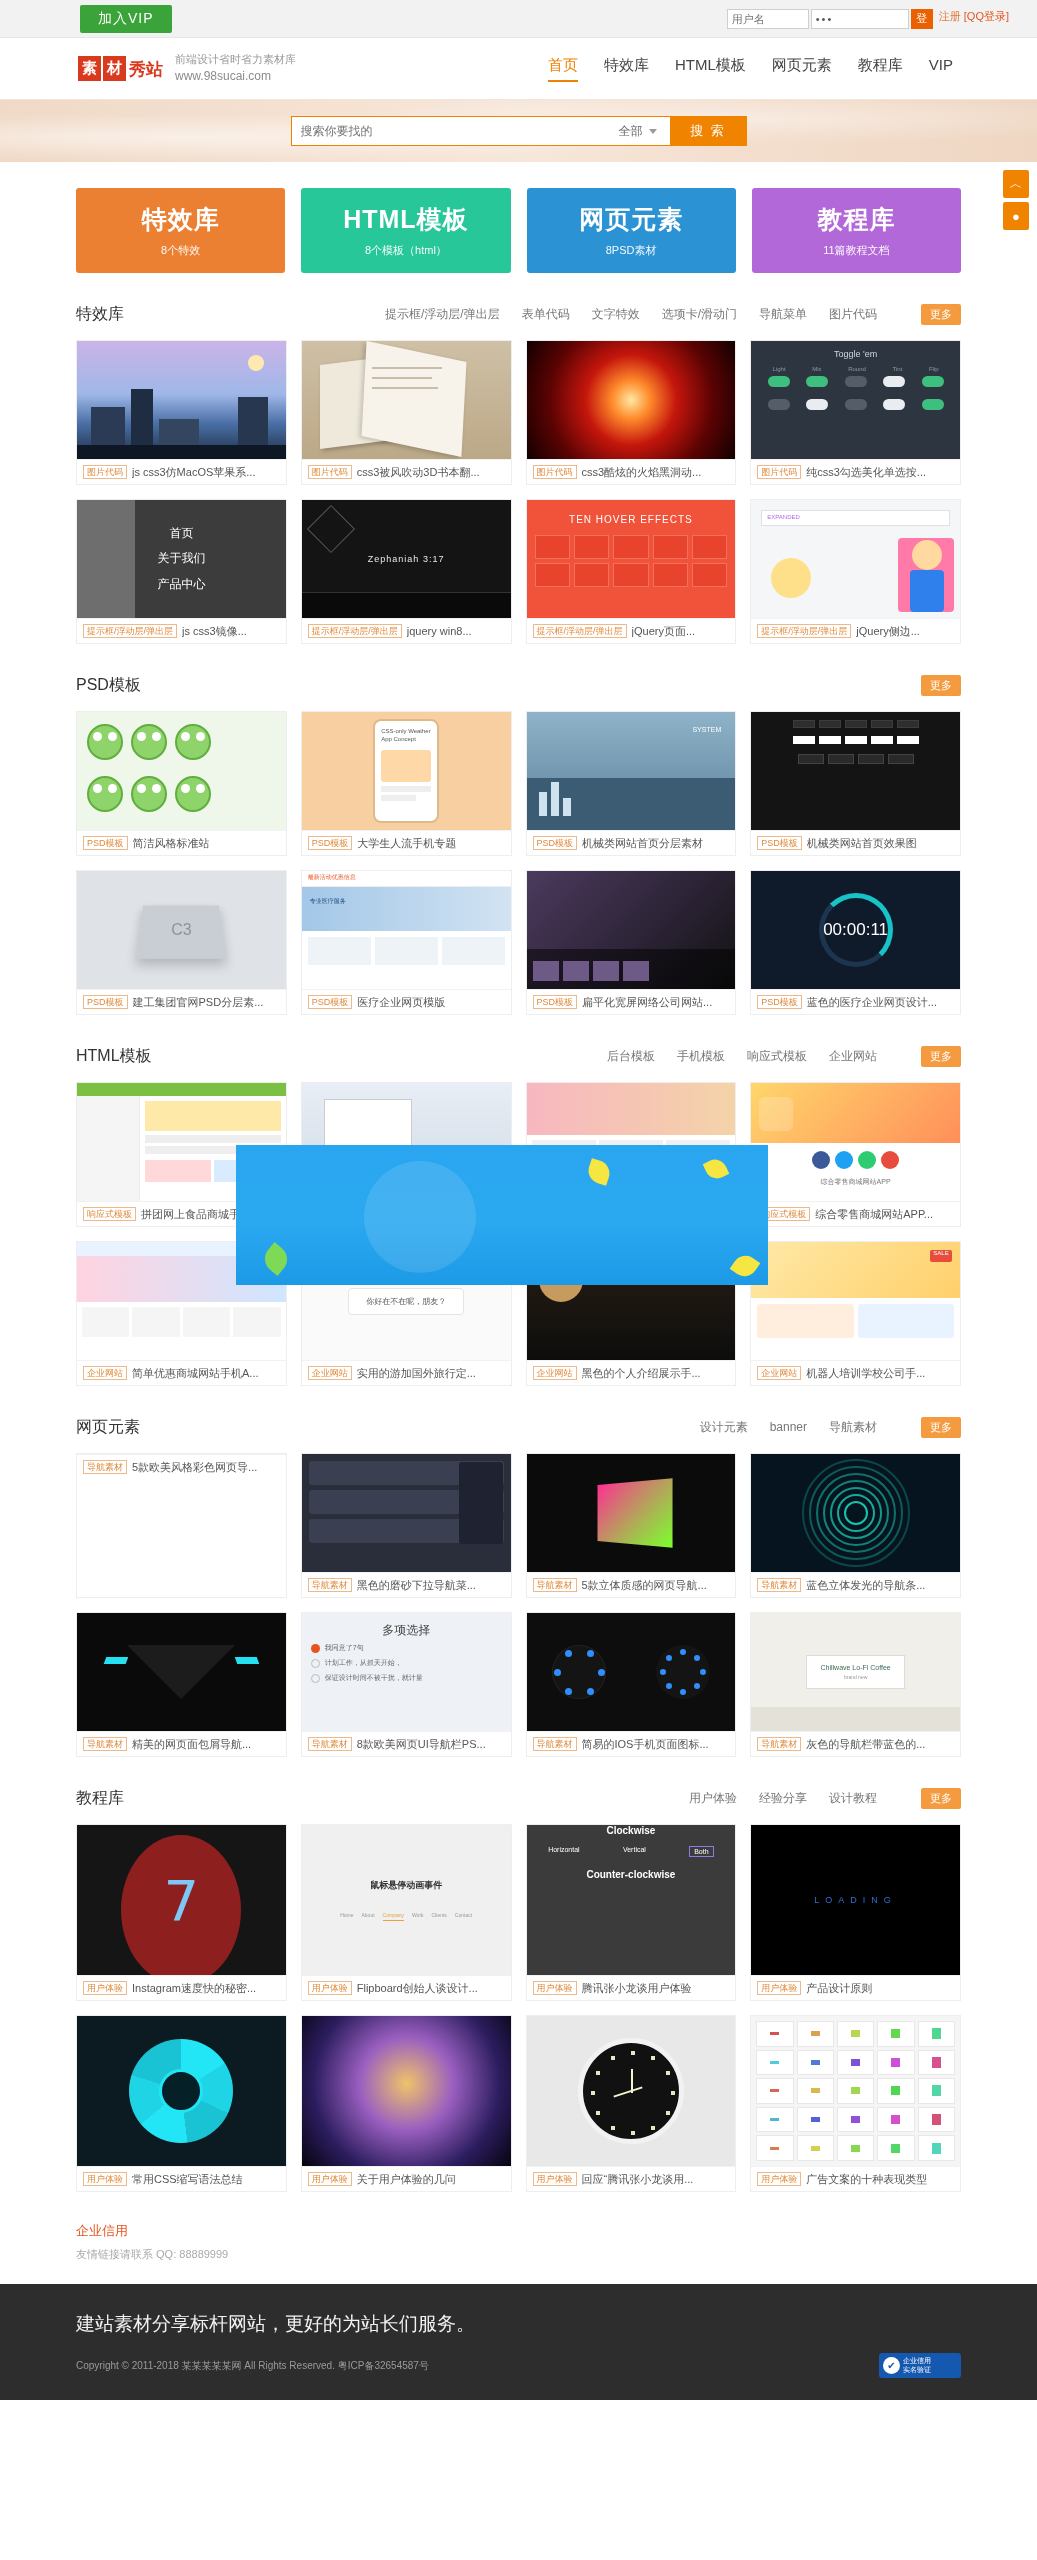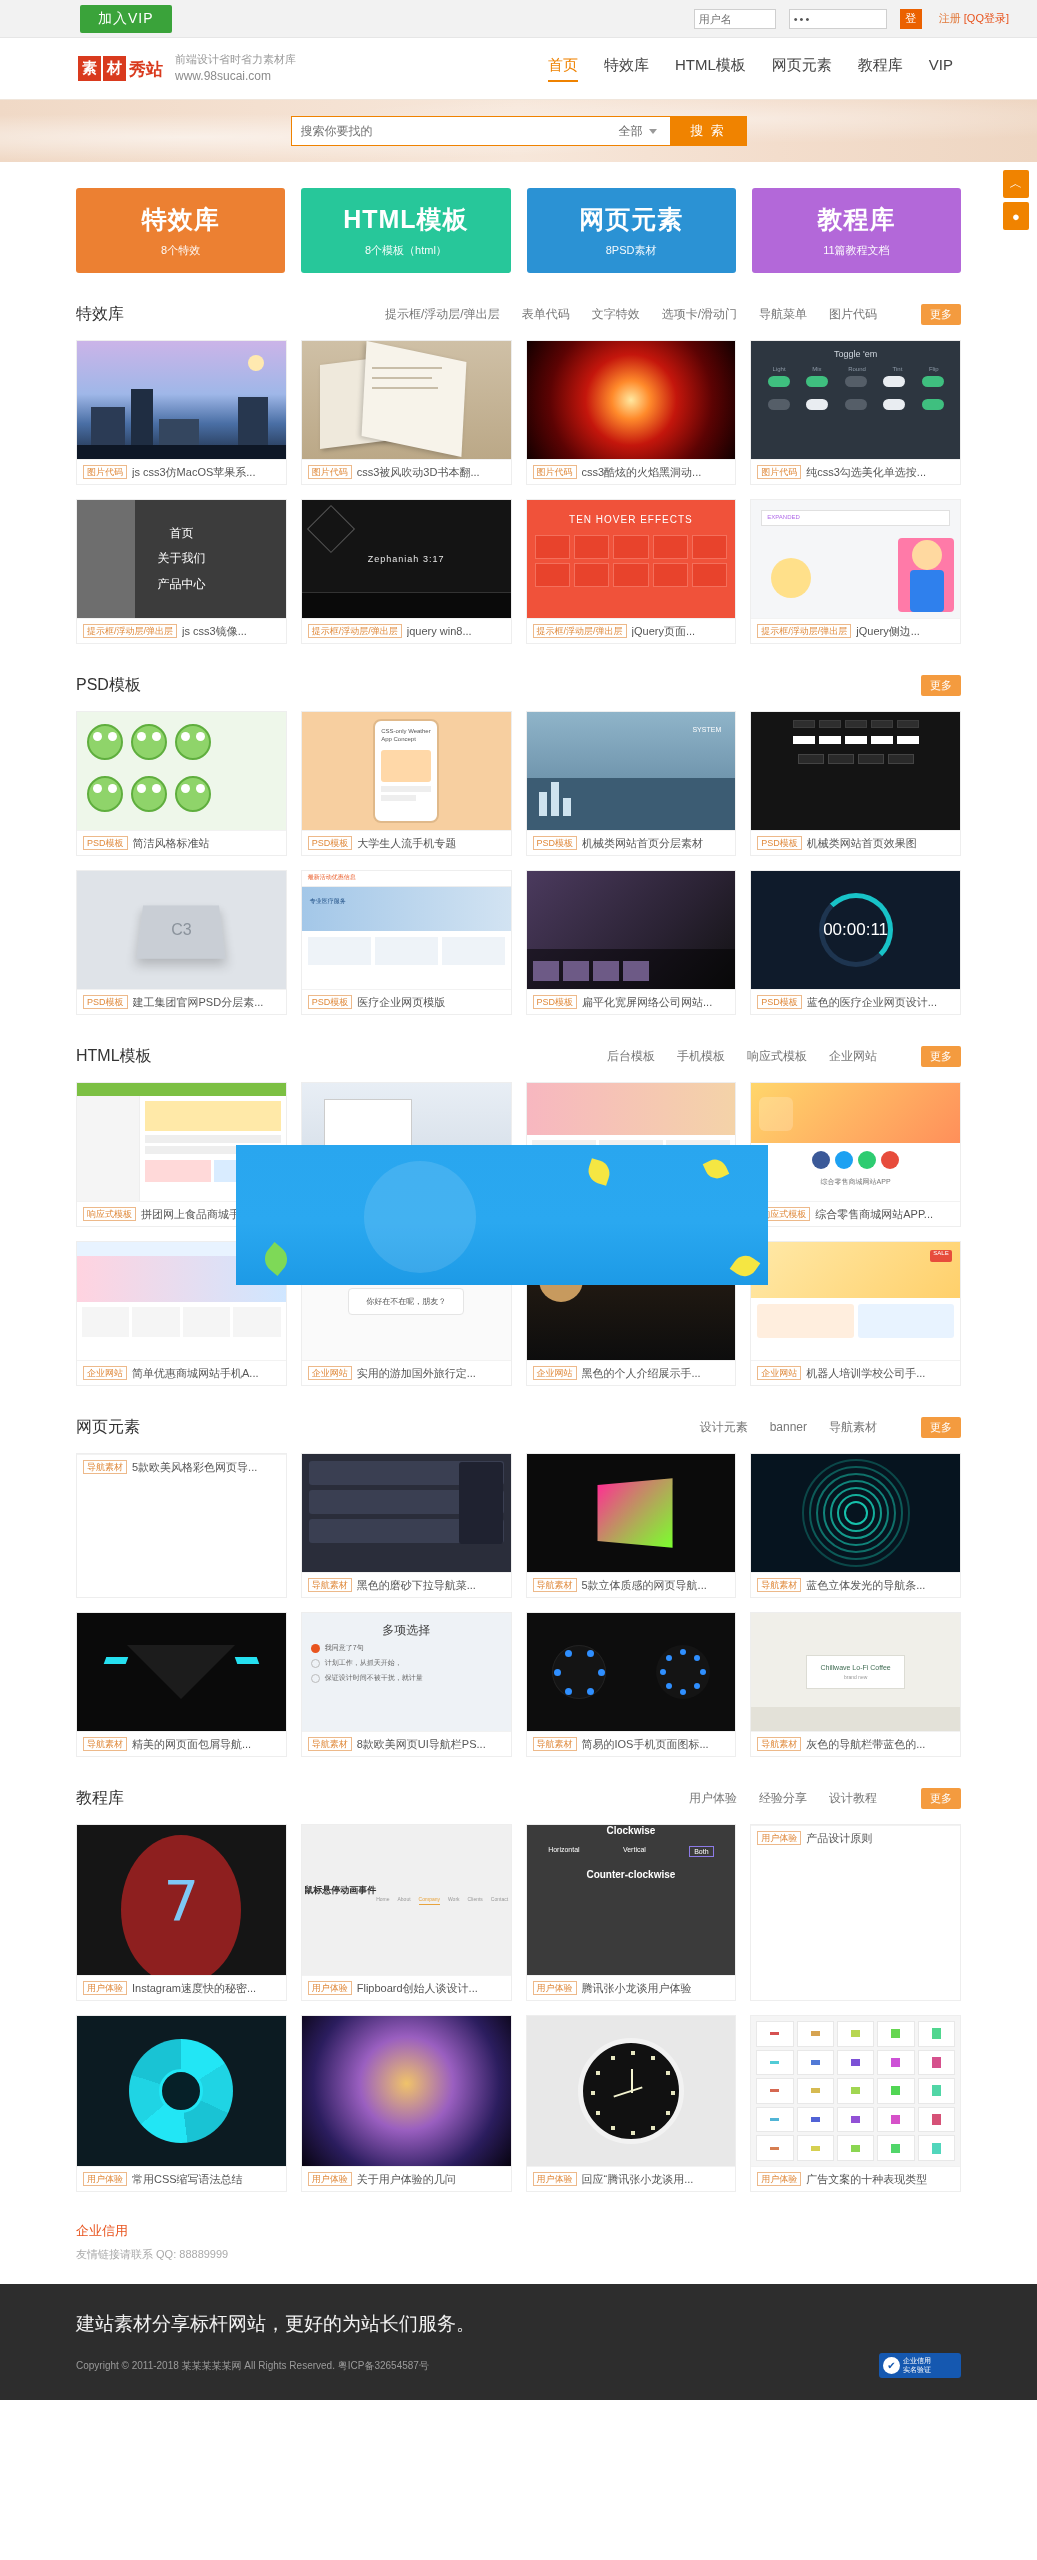--- a/index.html
+++ b/index.html
@@ -13,21 +13,21 @@
   
   .topbar {
     height:38px; background:#f2f2f2; border-bottom:1px solid #e6e6e6;
     display:flex; align-items:center; padding:0 28px; position:relative;
   }
   .vip-btn {
     margin-left:52px; background:#3aa33a; color:#fff; font-size:14px;
     padding:5px 18px; border-radius:2px; letter-spacing:1px;
   }
   .login-area {
-    margin-left:auto; display:flex; align-items:center; gap:13px;
+    margin-left:auto; display:flex; align-items:flex-start; gap:2px;
   }
   .login-area input {
     height:20px; width:82px; border:1px solid #cfcfcf; background:#fff;
     font-size:11px; padding:0 4px; color:#555;
     font-family:"Liberation Sans", sans-serif;
   }
   .login-area input.pwd { width:98px; letter-spacing:2px; }
   .login-btn {
     height:20px; width:22px; background:#eb6100; color:#fff;
     font-size:11px; display:flex; align-items:center; justify-content:center;
@@ -883,21 +883,21 @@
       <div style="position:relative;color:#7ec8f5;font-size:56px;font-family:'DejaVu Sans',sans-serif">7</div>
               </div>
             </div>
          <div class="cap">
            <span class="tag">用户体验</span>
            <span class="cap-t">Instagram速度快的秘密...</span>
          </div>
        </div>
           <div class="item">
          <div class="thumb">
-              <div class="ph" style="background:#f0f0f0;position:relative;display:flex;flex-direction:row;align-items:center;justify-content:center">
+              <div class="ph" style="background:#f0f0f0;position:relative;display:flex;flex-direction:column;align-items:center;justify-content:center">
       <div style="font-size:9px;color:#333;font-weight:bold;margin-bottom:20px">鼠标悬停动画事件</div>
       <div style="display:flex;gap:8px;font-size:5px;color:#999">
         <span style="">Home</span>
                   <span style="">About</span>
                   <span style="color:#e8a33c;border-bottom:1px solid #e8a33c;padding-bottom:2px">Company</span>
                   <span style="">Work</span>
                   <span style="">Clients</span>
                   <span style="">Contact</span>
                 </div>
               </div>
@@ -918,20 +918,25 @@
                 </div>
       <div style="text-align:center;font-size:10px;font-weight:bold">Counter-clockwise</div>
               </div>
             </div>
          <div class="cap">
            <span class="tag">用户体验</span>
            <span class="cap-t">腾讯张小龙谈用户体验</span>
          </div>
        </div>
           <div class="item">
+         <div class="thumb">
+              <div class="ph" style="background:#000;position:relative;display:flex;align-items:center;justify-content:center">
+      <div style="color:#2f6fd0;font-size:9px;letter-spacing:6px">LOADING</div>
+              </div>
+            </div>
          <div class="cap">
            <span class="tag">用户体验</span>
            <span class="cap-t">产品设计原则</span>
          </div>
        </div>
         </div>
         <div class="grid">
           <div class="item">
          <div class="thumb">
               <div class="ph" style="background:#0c1b22;position:relative;display:flex;align-items:center;justify-content:center">

